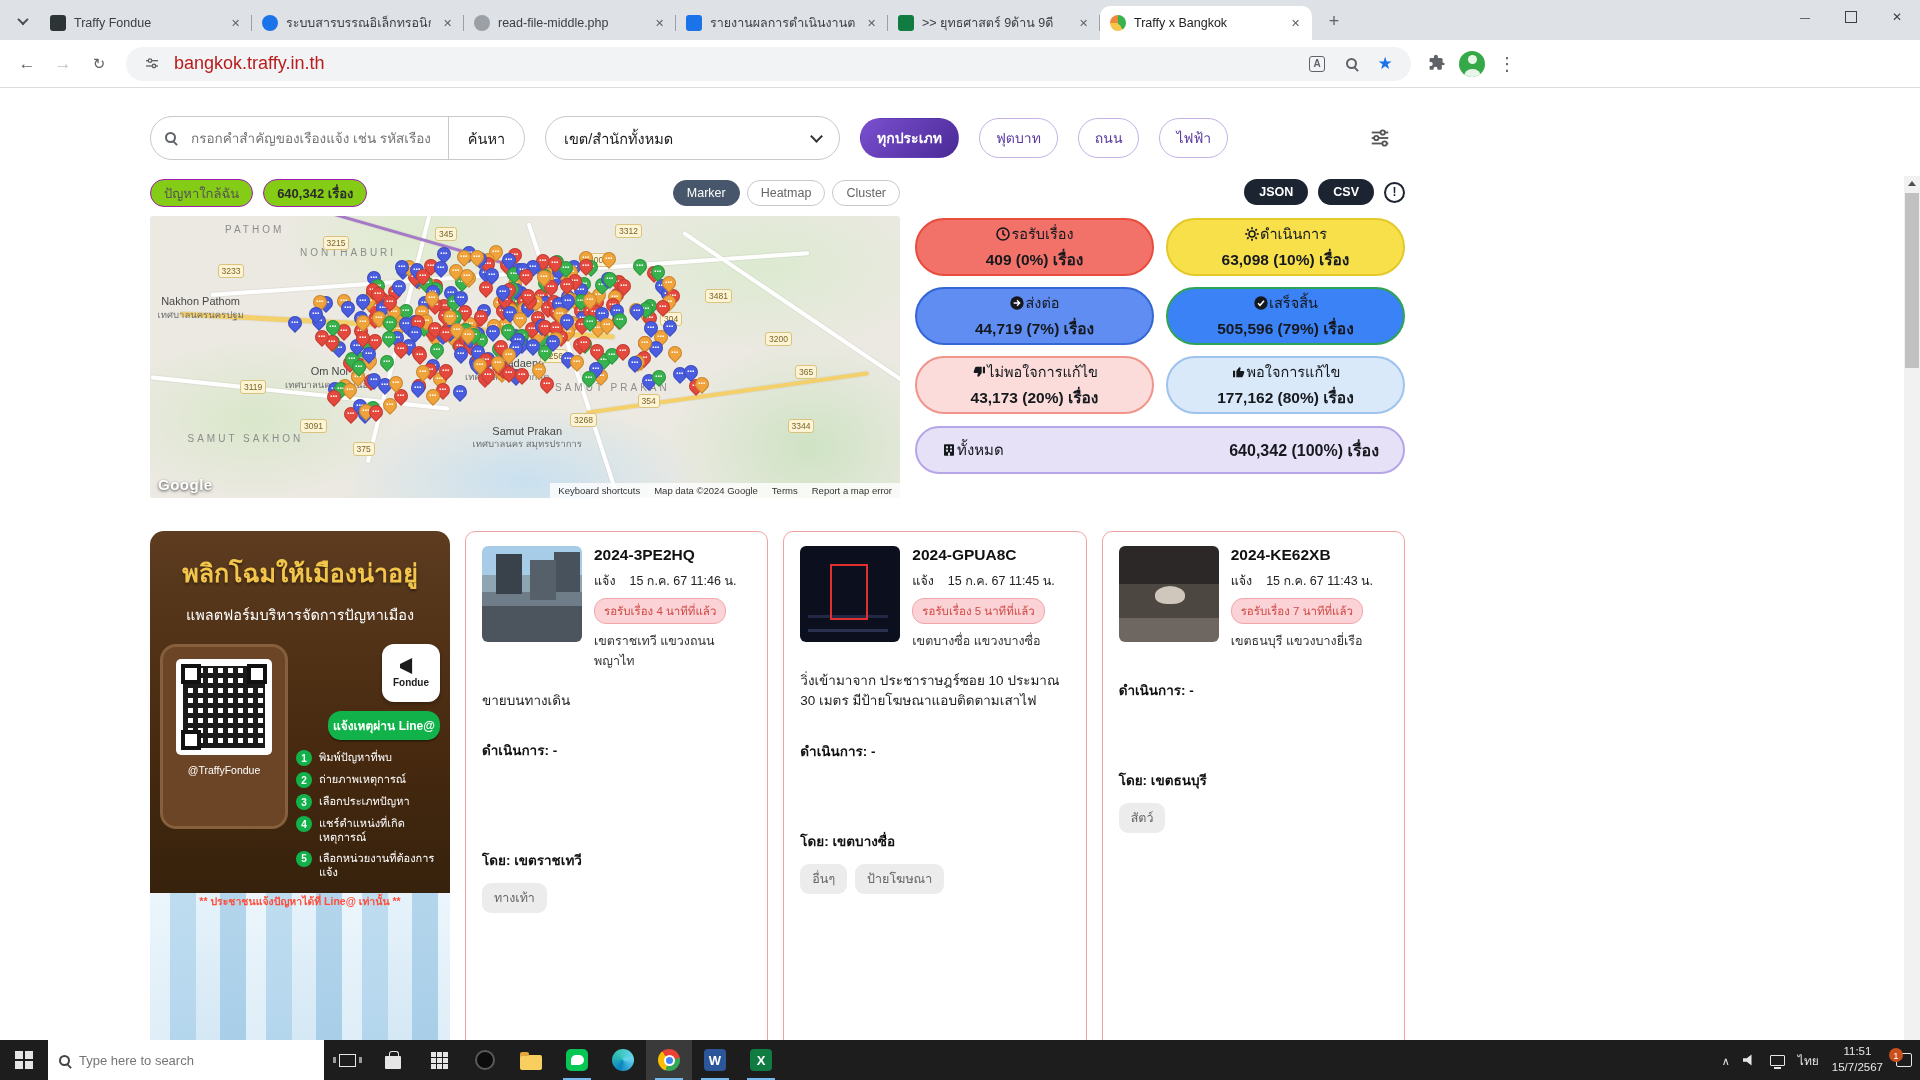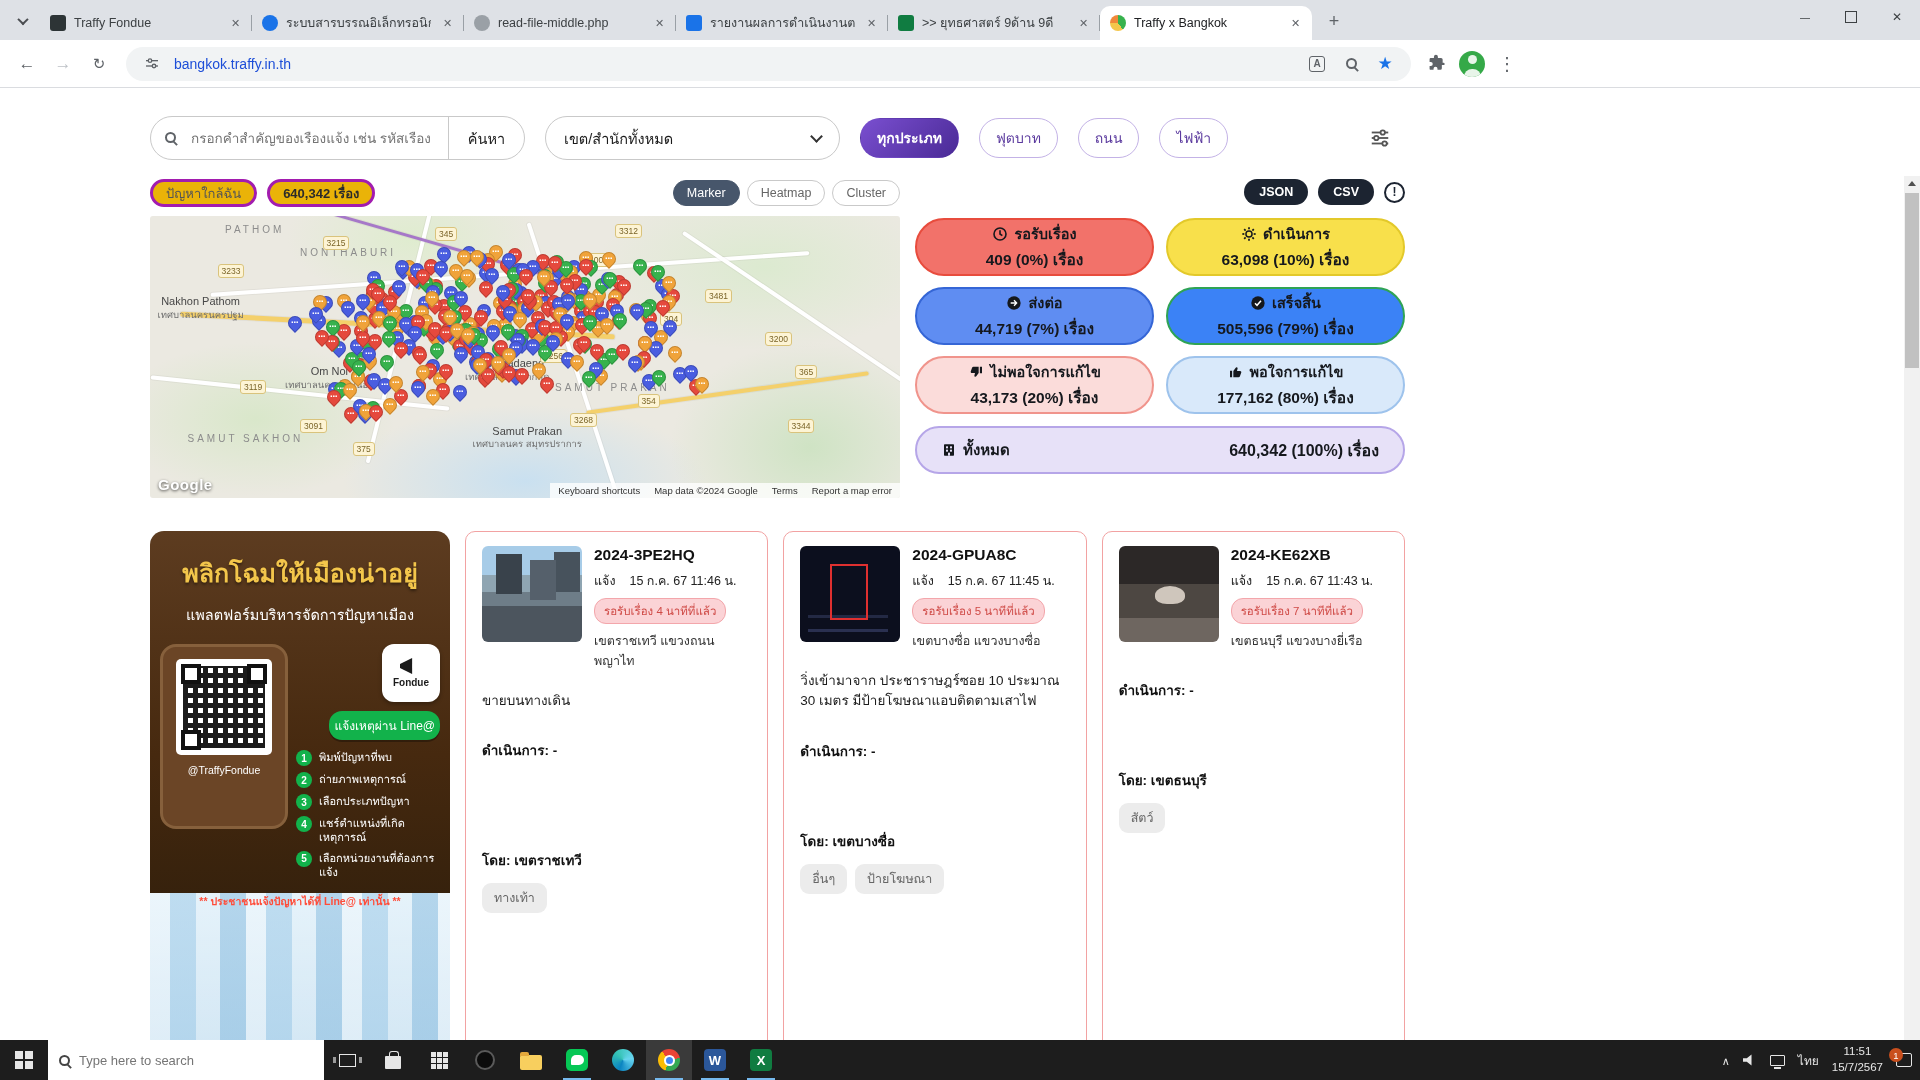--- a/index.html
+++ b/index.html
@@ -26,21 +26,21 @@
   .wc-close::before{content:'✕'}
 
   
   .toolbar{height:48px;background:#fff;border-bottom:1px solid #dadce0;display:flex;align-items:center;padding:0 10px;gap:2px}
   .navbtn{width:34px;height:34px;border-radius:50%;display:flex;align-items:center;justify-content:center;font-size:17px;color:#5f6368}
   .navbtn.disabled{color:#bdc1c6}
   .nb-back::before{content:'←'}
   .nb-fwd::before{content:'→'}
   .nb-re::before{content:'↻';font-size:15px}
   .omnibox{width:1285px;height:34px;background:#f1f3f4;border-radius:17px;display:flex;align-items:center;padding:0 14px;gap:10px;margin-left:8px}
-  .url{font-size:14px;color:#1d4ed8;flex:1}
+  .url{font-size:18px;color:#b91c1c;flex:1}
   .omni-ic{display:flex;align-items:center;justify-content:center;width:24px;height:24px;color:#5f6368}
   .translate-box{width:16px;height:16px;border:1.6px solid #5f6368;border-radius:3px;font-size:10px;display:flex;align-items:center;justify-content:center;color:#5f6368;font-weight:bold}
   .translate-box::before{content:'A'}
   .mag{width:11px;height:11px;border:2px solid #5f6368;border-radius:50%;position:relative}
   .mag::after{content:'';position:absolute;width:6px;height:2px;background:#5f6368;bottom:-3px;right:-4px;transform:rotate(45deg)}
   .star{color:#1a73e8;font-size:17px}
   .star::before{content:'★'}
   .rightcluster{display:flex;align-items:center;gap:10px;margin-left:12px}
   .avatar{width:26px;height:26px;border-radius:50%;background:#35a948;position:relative;overflow:hidden}
   .avatar::before{content:'';position:absolute;width:9px;height:9px;border-radius:50%;background:#e8f5e9;left:8.5px;top:4px}
@@ -57,21 +57,21 @@
   .search-btn{width:76px;height:100%;border-left:1px solid #c9c9c9;display:flex;align-items:center;justify-content:center;font-size:14.5px;color:#222}
   .dropdown{width:295px;height:44px;border:1px solid #c9c9c9;border-radius:22px;display:flex;align-items:center;justify-content:space-between;padding:0 18px;font-size:14.5px;color:#1b1b1b}
   .dd-chev{width:9px;height:9px;border-right:2px solid #333;border-bottom:2px solid #333;transform:rotate(45deg);margin-top:-4px}
   .type-btn{height:40px;padding:0 16px;border-radius:20px;border:1px solid #c3b2e6;color:#5b3a9e;font-size:14px;display:flex;align-items:center;background:#fff}
   .type-btn.active{background:linear-gradient(135deg,#7a4fd0,#4a2a96);color:#fff;border:1px solid transparent;font-weight:bold}
   .sliders{margin-left:auto;margin-right:14px}
 
   .main-row{display:flex;gap:15px;margin-top:18px}
   .map-col{width:750px;flex:none}
   .map-head{display:flex;align-items:center;gap:10px;margin-bottom:8px;height:30px}
-  .pill{height:28px;padding:0 13px;border:3px solid #a21caf;border-radius:15px;display:flex;align-items:center;font-size:13px;color:#555;background:#eab308;white-space:nowrap}
+  .pill{height:28px;padding:0 13px;border:1px solid #a21caf;border-radius:15px;display:flex;align-items:center;font-size:13px;color:#555;background:#84cc16;white-space:nowrap}
   .pill.bold{color:#2b2b2b;font-weight:bold}
   .view-group{margin-left:auto;display:flex;gap:7px}
   .view-btn{height:26px;padding:0 13px;border-radius:14px;font-size:12.5px;display:flex;align-items:center;border:1px solid #c9c9c9;color:#666;background:#fff}
   .view-btn.active{background:#47566b;color:#fff;border-color:#47566b}
 
   .map{position:relative;height:282px;border-radius:3px;overflow:hidden;
     background:
       radial-gradient(200px 110px at 14% 72%, #d9e7ca 0%, rgba(217,231,202,0) 70%),
       radial-gradient(240px 120px at 82% 18%, #dcead0 0%, rgba(220,234,208,0) 70%),
       radial-gradient(200px 150px at 88% 82%, #cfe3c4 0%, rgba(207,227,196,0) 70%),
@@ -92,21 +92,21 @@
   .attrib{position:absolute;right:0;bottom:0;height:15px;display:flex;gap:14px;align-items:center;background:rgba(255,255,255,0.78);padding:0 8px;font-size:9.5px;color:#333}
 
   
   .stats-col{width:490px;flex:none;display:flex;flex-direction:column}
   .export-row{display:flex;justify-content:flex-end;align-items:center;gap:10px;margin-bottom:12px;height:28px}
   .export-btn{background:#1c2431;color:#fff;font-size:12.5px;font-weight:bold;padding:6px 15px;border-radius:15px}
   .info-ic{width:21px;height:21px;border-radius:50%;border:2.4px solid #1c2431;display:flex;align-items:center;justify-content:center;font-weight:bold;font-size:12px;color:#1c2431}
   .info-ic::before{content:'!'}
   .stat-grid{display:grid;grid-template-columns:1fr 1fr;gap:11px 12px}
   .stat-card{border-radius:30px;border:2px solid;height:58px;display:flex;flex-direction:column;justify-content:center;align-items:center;gap:2px}
-  .stat-top{display:flex;align-items:center;gap:6px;font-size:14.5px;font-weight:bold;color:#15181d}
+  .stat-top{display:flex;align-items:center;font-size:14.5px;font-weight:normal;color:#15181d}
   .stat-val{font-size:15.5px;font-weight:bold;color:#15181d}
   .stat-total{margin-top:12px;border-radius:26px;border:2px solid #b6a6e8;background:#e7e1f8;height:48px;display:flex;align-items:center;justify-content:space-between;padding:0 24px}
   .stat-total .stat-top{font-size:15px}
   .stat-total .stat-val{font-size:16px}
 
   
   .cards-row{display:flex;gap:15px;margin-top:33px}
   .promo{width:300px;flex:none;border-radius:14px;overflow:hidden;position:relative;background:linear-gradient(180deg,#5d3c20 0%,#46290f 40%,#33200c 70%);height:560px}
   .promo-title{font-size:25px;font-weight:bold;color:#f3c64b;text-align:center;margin-top:22px;text-shadow:0 2px 3px rgba(0,0,0,0.45)}
   .promo-sub{font-size:14.5px;color:#fff;text-align:center;margin-top:10px}
@@ -114,21 +114,21 @@
   .phone{width:128px;height:185px;background:#6b4526;border:3px solid #86603c;border-radius:16px;display:flex;flex-direction:column;align-items:center;padding-top:12px;flex:none}
   .qr{width:96px;height:96px;background:#fff;border-radius:5px;position:relative;padding:7px}
   .qr-dots{width:100%;height:100%;background-image:repeating-linear-gradient(0deg,#1b1b1b 0 5px,transparent 5px 10px),repeating-linear-gradient(90deg,#1b1b1b 0 5px,#fff 5px 10px)}
   .qr-c{position:absolute;width:20px;height:20px;border:4px solid #111;background:#fff}
   .qr-c1{left:5px;top:5px}.qr-c2{right:5px;top:5px}.qr-c3{left:5px;bottom:5px}
   .qr-caption{color:#fff;font-size:10.5px;margin-top:9px}
   .promo-right{flex:1;display:flex;flex-direction:column;align-items:flex-end}
   .fondue-logo{width:58px;height:58px;background:#fff;border-radius:12px;display:flex;flex-direction:column;align-items:center;justify-content:center;gap:3px;box-shadow:0 2px 4px rgba(0,0,0,0.3)}
   .megaphone{width:22px;height:16px;background:#1b1b1b;clip-path:polygon(0 38%,55% 0,55% 100%,0 62%);position:relative}
   .fondue-txt{font-size:10px;font-weight:bold;color:#1b1b1b}
-  .line-pill{margin-top:9px;background:#12b24b;color:#fff;font-size:12px;font-weight:normal;padding:5px 5px;border-radius:13px;box-shadow:0 2px 0 rgba(0,0,0,0.3)}
+  .line-pill{margin-top:9px;background:#12b24b;color:#fff;font-size:12px;font-weight:bold;padding:5px 5px;border-radius:13px;box-shadow:0 2px 0 rgba(0,0,0,0.3)}
   .steps{margin-top:10px;display:flex;flex-direction:column;gap:6px;align-self:stretch}
   .step{display:flex;gap:7px;align-items:flex-start;color:#fff;font-size:11px;line-height:1.3}
   .step-num{width:16px;height:16px;background:#12b24b;border-radius:50%;color:#fff;font-size:10px;font-weight:bold;display:flex;align-items:center;justify-content:center;flex:none}
   .promo-note{color:#ff4c39;font-size:10.5px;font-weight:bold;text-align:center;margin-top:14px;position:relative;z-index:2}
   .skyline{position:absolute;left:0;right:0;bottom:0;height:198px;background:linear-gradient(180deg,#d8ecf8 0%,#b5d6ec 100%)}
   .skyline::before{content:'';position:absolute;inset:0;background:repeating-linear-gradient(90deg,rgba(255,255,255,0.5) 0 20px,rgba(173,210,235,0.6) 20px 46px,rgba(255,255,255,0.35) 46px 70px,rgba(150,195,226,0.55) 70px 96px)}
 
   .report{flex:1;border:1.5px solid #f2a2a2;border-radius:10px;padding:14px 16px;height:560px;display:flex;flex-direction:column;background:#fff}
   .rep-top{display:flex;gap:12px}
   .thumb{width:100px;height:96px;border-radius:6px;flex:none;position:relative;overflow:hidden}

